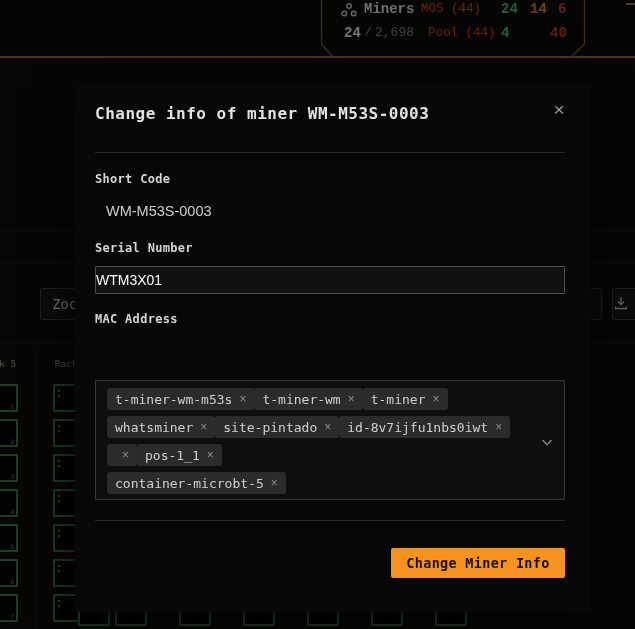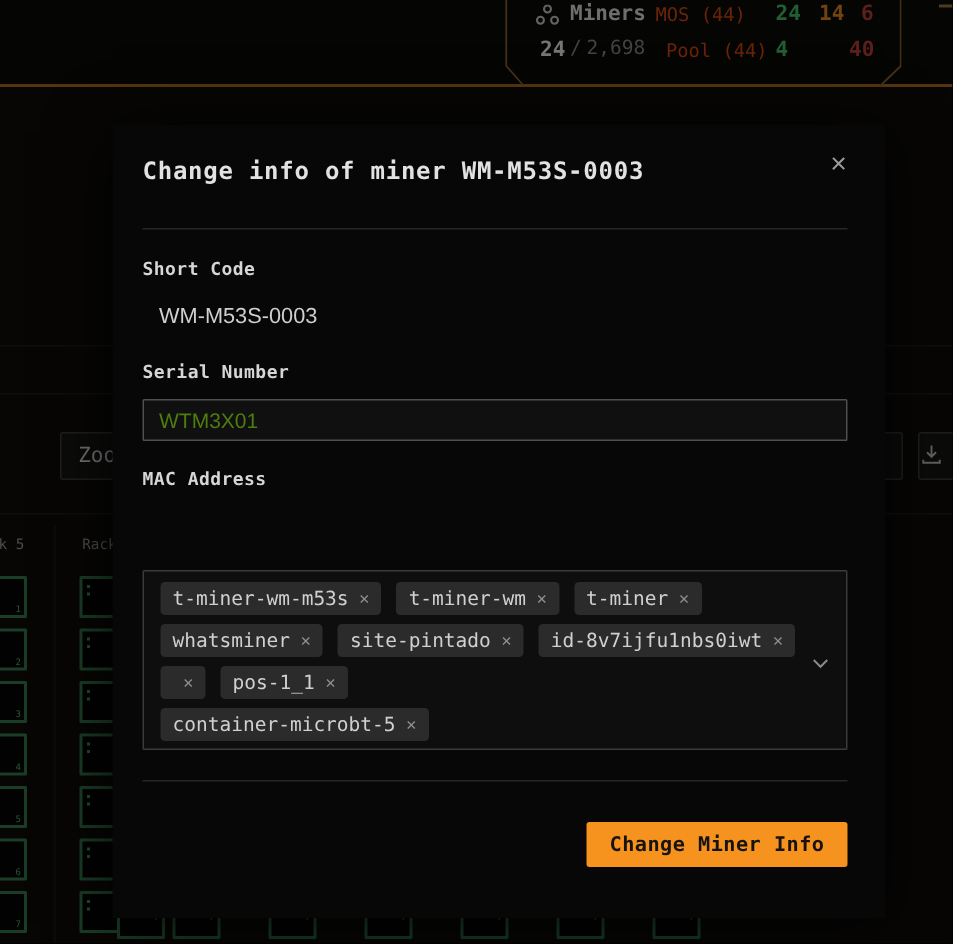--- a/index.html
+++ b/index.html
@@ -14,21 +14,21 @@
   html,body{background:#000;}
   .mono{font-family:"DejaVu Sans Mono","Liberation Mono",monospace;}
   #stage{
     position:relative;width:635px;height:629px;overflow:hidden;
     background:#0d0c0a;font-family:"DejaVu Sans Mono","Liberation Mono",monospace;
   }
   
   #bg{position:absolute;inset:0;}
   .app-header{position:absolute;left:0;top:0;width:635px;height:58px;background:#0a0a08;border-bottom:2px solid var(--hdr-border);}
   .hdr-dash{position:absolute;right:0;top:3px;width:9px;height:2px;background:#8a6a40;}
-  .stats-panel{position:absolute;left:335px;top:0;width:266px;height:58px;}
+  .stats-panel{position:absolute;left:319px;top:0;width:266px;height:58px;font-family:Liberation Mono, monospace;}
   .bracket{position:absolute;top:0;height:58px;width:16px;pointer-events:none;}
   .bracket svg{display:block;}
   .stats-row{position:absolute;left:0;width:100%;height:16px;font-size:13px;}
   .stats-row span{position:absolute;white-space:nowrap;}
   .lbl-dim{color:#c2410c;font-size:12.5px;}
   .num{font-weight:bold;font-size:14px;}
   .miners-title{color:#c9c9c9;font-weight:bold;font-size:14px;}
   .count-white{color:#d8d8d8;font-weight:bold;font-size:14px;}
   .count-dim{color:#7a7a7a;font-size:13px;}
   .hline{position:absolute;left:0;width:635px;height:1px;background:#1c1b18;}
@@ -56,27 +56,27 @@
     background:#070707;box-shadow:0 4px 40px rgba(0,0,0,0.85);
   }
   .modal-title{position:absolute;left:20px;top:104px;font-size:16px;font-weight:bold;color:#e2e2e2;letter-spacing:0.5px;}
   .modal-close{position:absolute;right:18px;top:95px;width:26px;height:26px;color:#9a9a9a;font-size:19px;
     display:flex;align-items:center;justify-content:center;cursor:pointer;font-family:"Liberation Sans",sans-serif;}
   .mdl-div{position:absolute;left:20px;width:470px;height:1px;background:#262626;}
   .field-label{position:absolute;left:20px;font-size:12px;font-weight:bold;color:#d6d6d6;letter-spacing:0.3px;}
   .plain-value{position:absolute;left:31px;font-size:14.5px;color:#cfcfcf;font-family:"Liberation Sans",sans-serif;}
   .text-input{
     position:absolute;left:20px;width:470px;height:28px;background:#101010;border:1px solid #4f4f4f;
-    color:#4d7c0f;font-size:14px;padding:0 10px;font-family:"Liberation Sans",sans-serif;border-radius:1px;outline:none;
+    color:#ffffff;font-size:14px;padding:0 0;font-family:"Liberation Sans",sans-serif;border-radius:1px;outline:none;
   }
   #tags-box{
     position:absolute;left:20px;top:297px;width:470px;height:120px;background:#0e0e0e;
     border:1px solid #3a3a3a;border-radius:1px;padding:7px 34px 7px 11px;
   }
-  .tag-row{display:flex;gap:10px;margin-bottom:6px;}
+  .tag-row{display:flex;margin-bottom:6px;}
   .chip{
     display:inline-flex;align-items:center;height:22px;background:#2b2b2b;border-radius:3px;
     padding:0 8px;color:#d0d0d0;font-size:13px;white-space:nowrap;
   }
   .chip-x{margin-left:7px;color:#8f8f8f;font-size:12px;cursor:pointer;font-family:"Liberation Sans",sans-serif;}
   .chevron{position:absolute;right:10px;top:53px;width:14px;height:14px;}
   .submit-btn{
     position:absolute;right:25px;top:465px;width:174px;height:30px;background:var(--accent);
     color:#161310;font-size:13.5px;font-weight:bold;border:none;border-radius:2px;cursor:pointer;
     font-family:"DejaVu Sans Mono","Liberation Mono",monospace;letter-spacing:0.3px;

